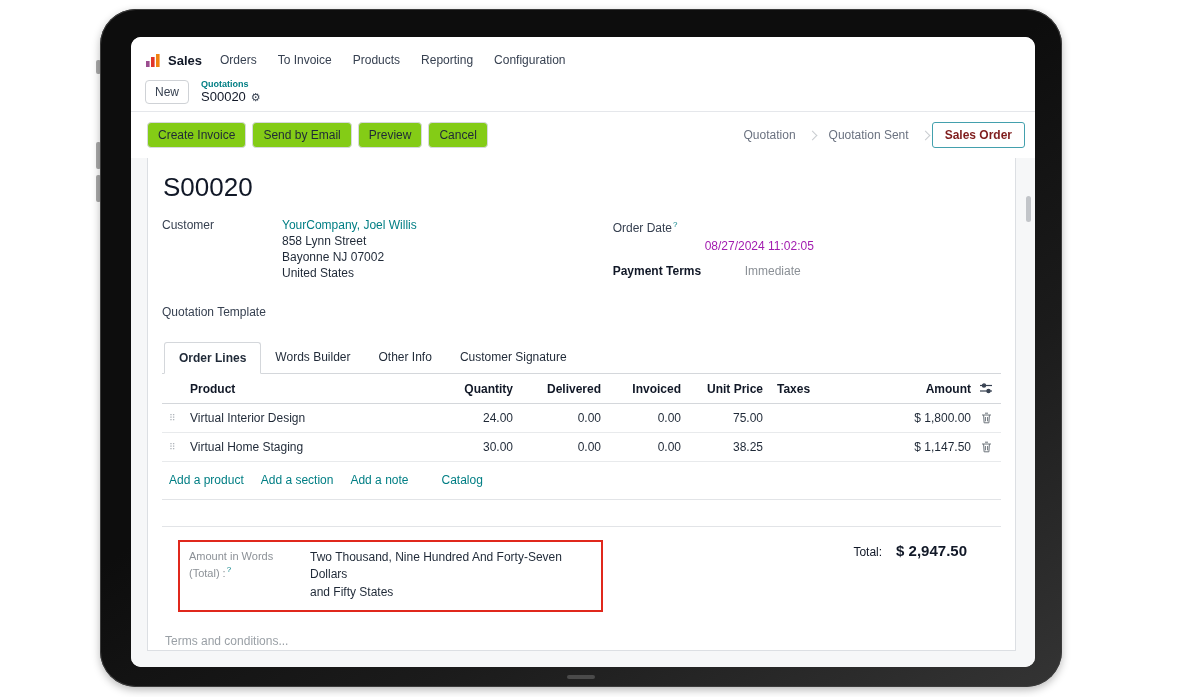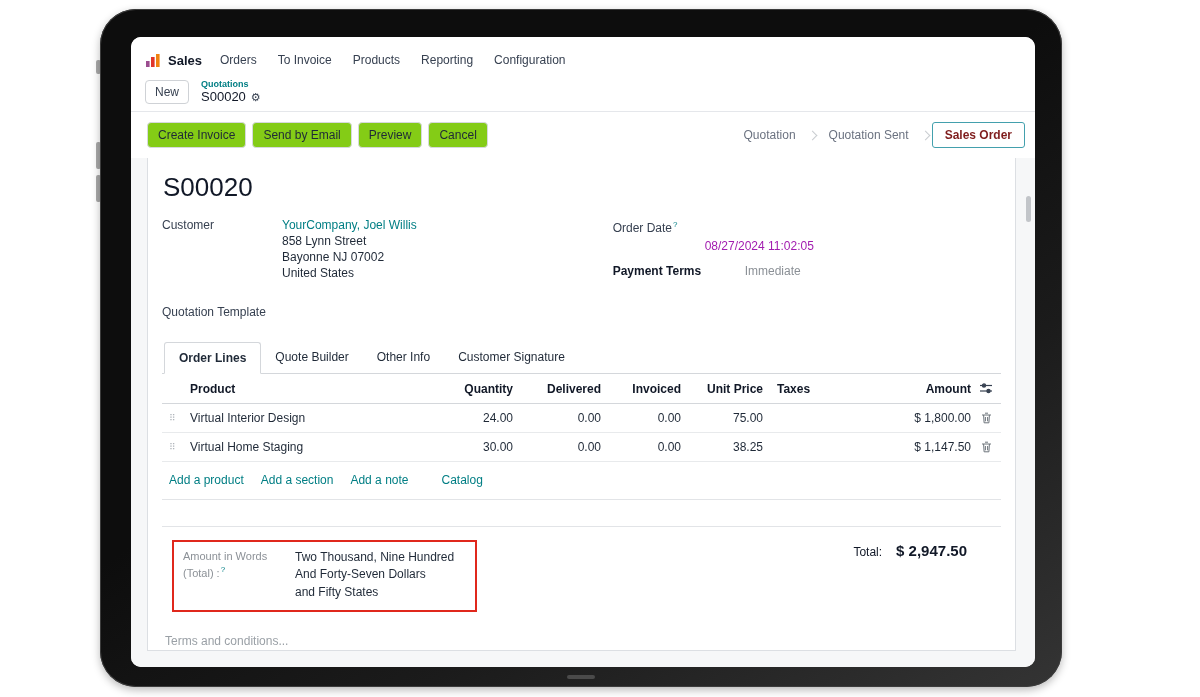--- a/index.html
+++ b/index.html
@@ -83,22 +83,22 @@
   .cell-prod { padding-left:2px; }
   .cell-icon { display:flex; justify-content:center; align-items:center; cursor:pointer; }
 
   .add-links { display:flex; align-items:center; padding:11px 4px 12px 7px; font-size:12px;
                border-bottom:1px solid #e2e4e7; }
   .add-link { color:#017e84; font-weight:500; margin-right:17px; cursor:pointer; }
   .catalog { margin-left:16px; }
   .empty-strip { height:27px; border-bottom:1px solid #e2e4e7; }
 
   .bottom-row { display:flex; justify-content:space-between; align-items:flex-start; padding-top:13px; }
-  .aiw-box { border:2px solid #e0281c; display:flex; gap:16px; padding:7px 10px 9px 9px;
-             width:305px; margin-left:10px; }
+  .aiw-box { border:2px solid #e0281c; display:flex; gap:25px; padding:7px 10px 9px 9px;
+             width:425px; margin-left:16px; }
   .aiw-label { width:96px; color:#8c9197; font-size:11px; line-height:1.4; flex-shrink:0; }
   .aiw-value { color:#1f2937; font-size:12px; line-height:1.45; }
   .totals { display:flex; gap:14px; align-items:baseline; padding-right:34px; padding-top:2px;text-align:right; }
   .total-label { font-size:12px; color:#111827; }
   .total-value { font-size:15px; font-weight:700; color:#111827; }
   .terms { margin-top:22px; font-size:12px; color:#9aa0a6; padding-left:3px; cursor:text; }
 </style>
 </head>
 <body>
 
@@ -181,21 +181,21 @@
             </div>
             <div class="frow mt8">
               <span class="flabel-r flabel-bold">Payment Terms</span>
               <span class="fval-muted">Immediate</span>
             </div>
           </div>
         </div>
 
         <div class="tabs">
           <span class="tab tab-active">Order Lines</span>
-          <span class="tab">Quote Builder</span>
+          <span class="tab">Words Builder</span>
           <span class="tab">Other Info</span>
           <span class="tab">Customer Signature</span>
         </div>
 
         <div>
           <div class="orow orow-head">
             <span></span>
             <span class="cell-prod">Product</span>
             <span class="num">Quantity</span>
             <span class="num">Delivered</span>

